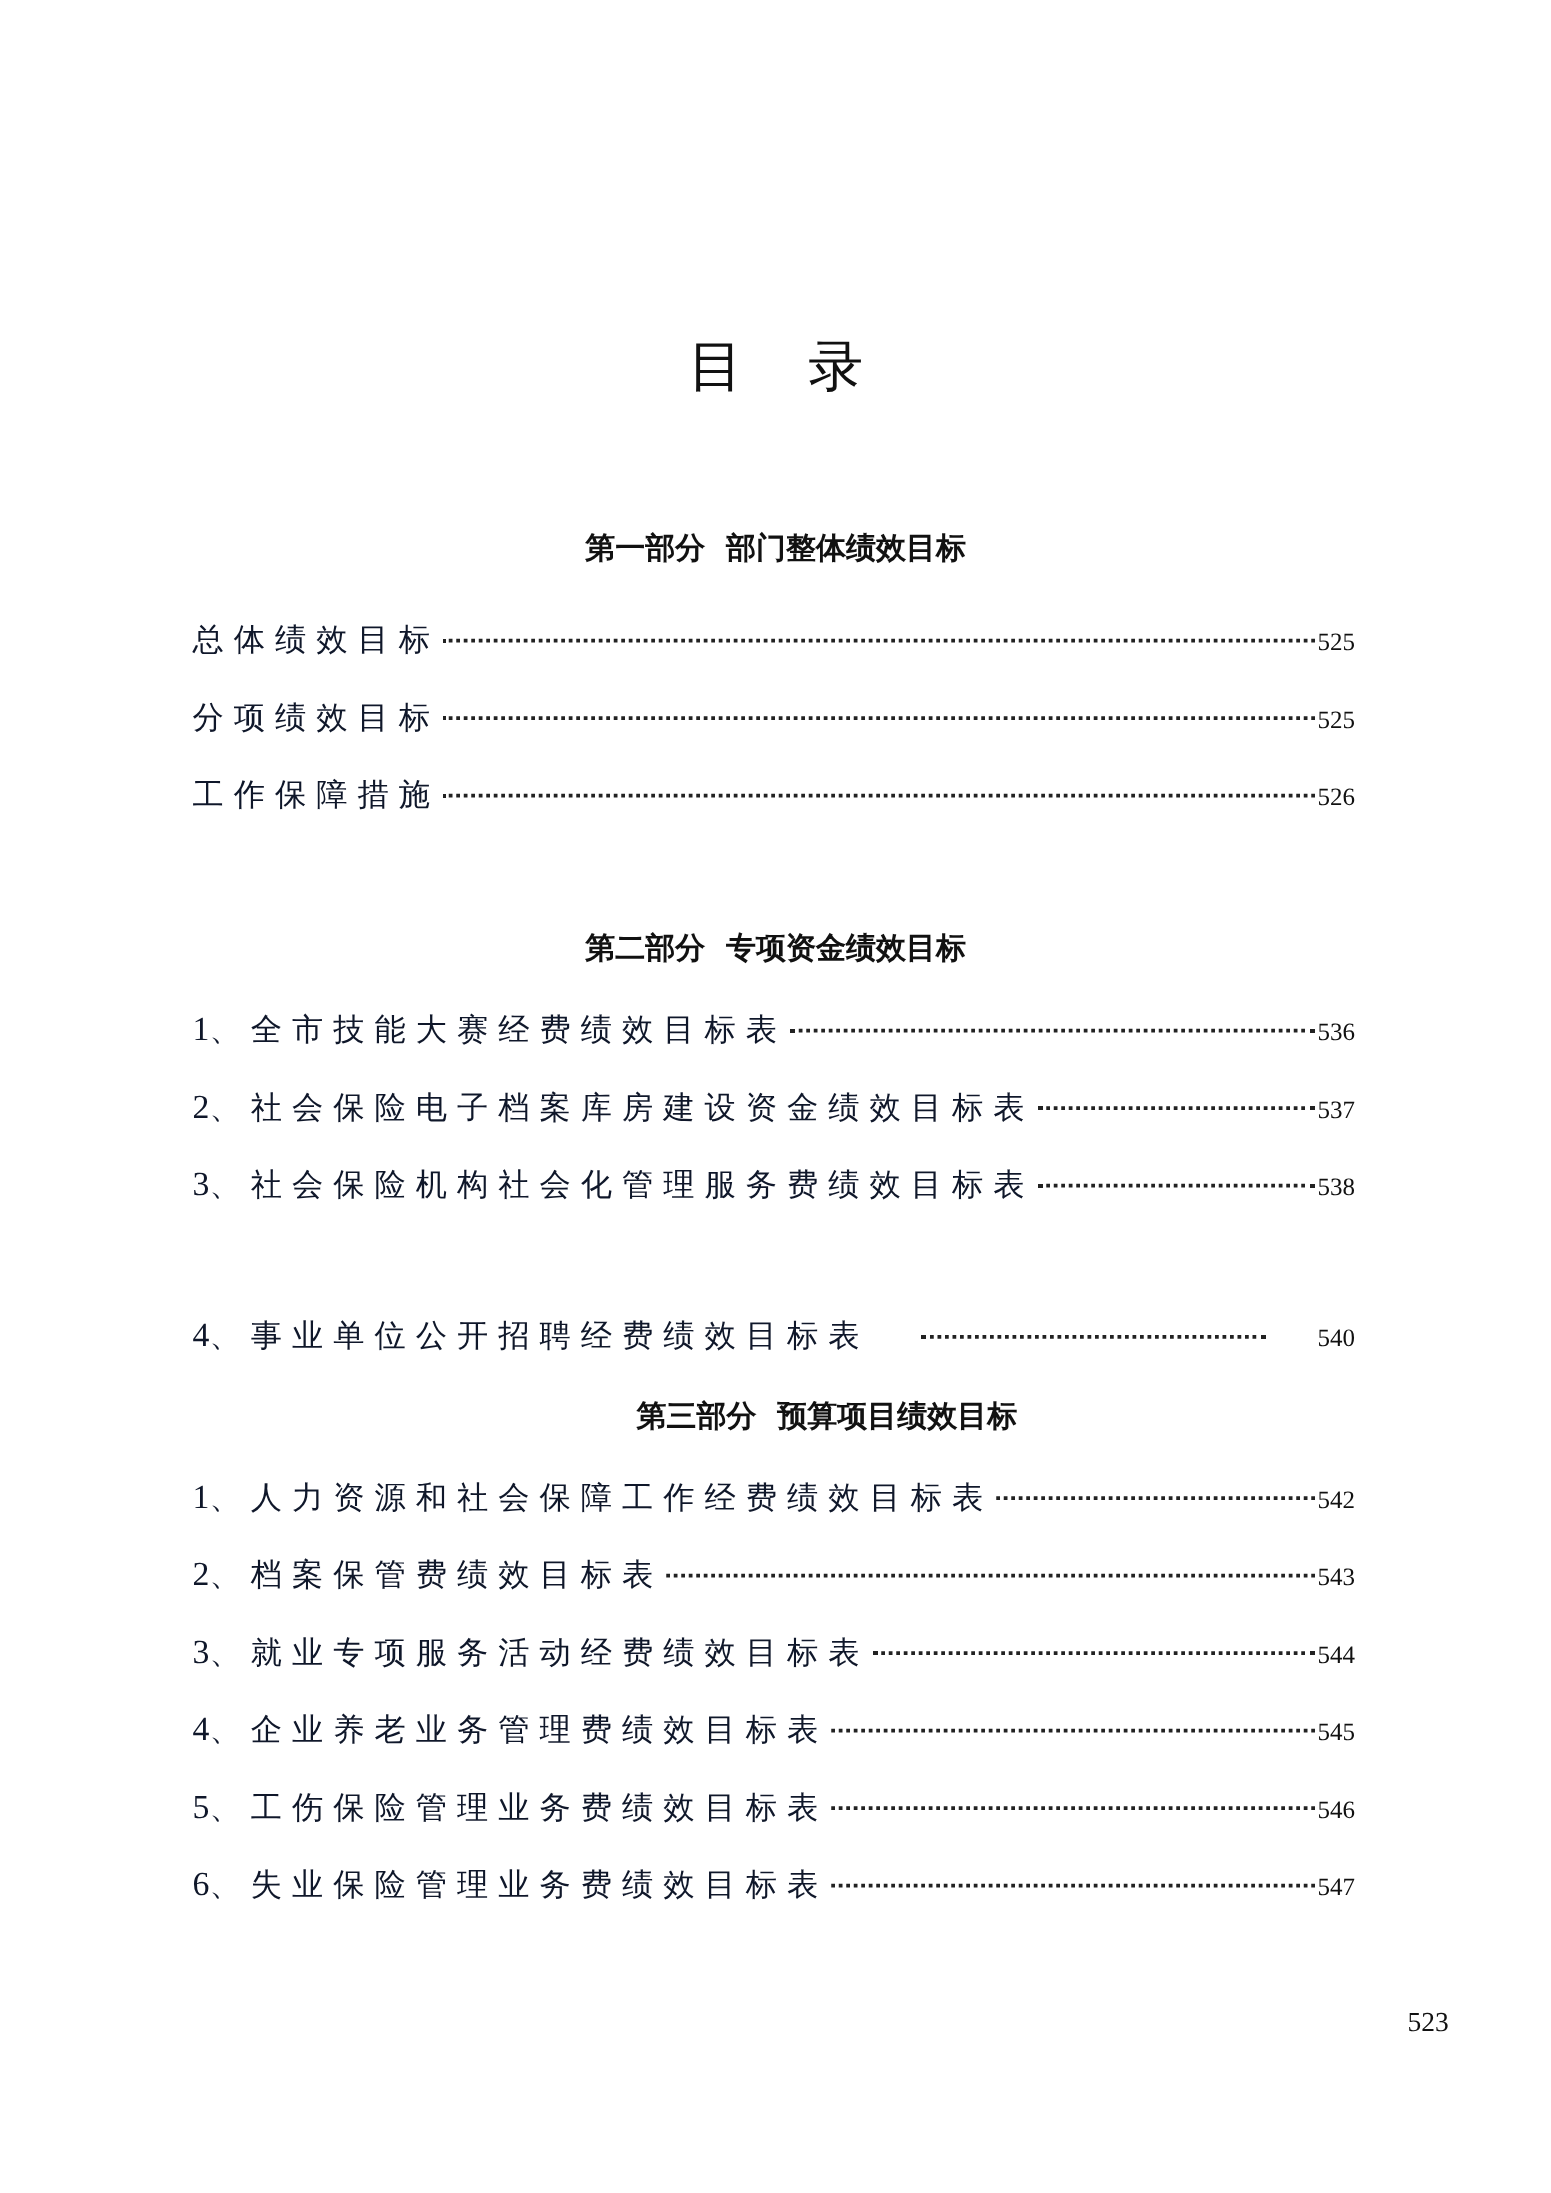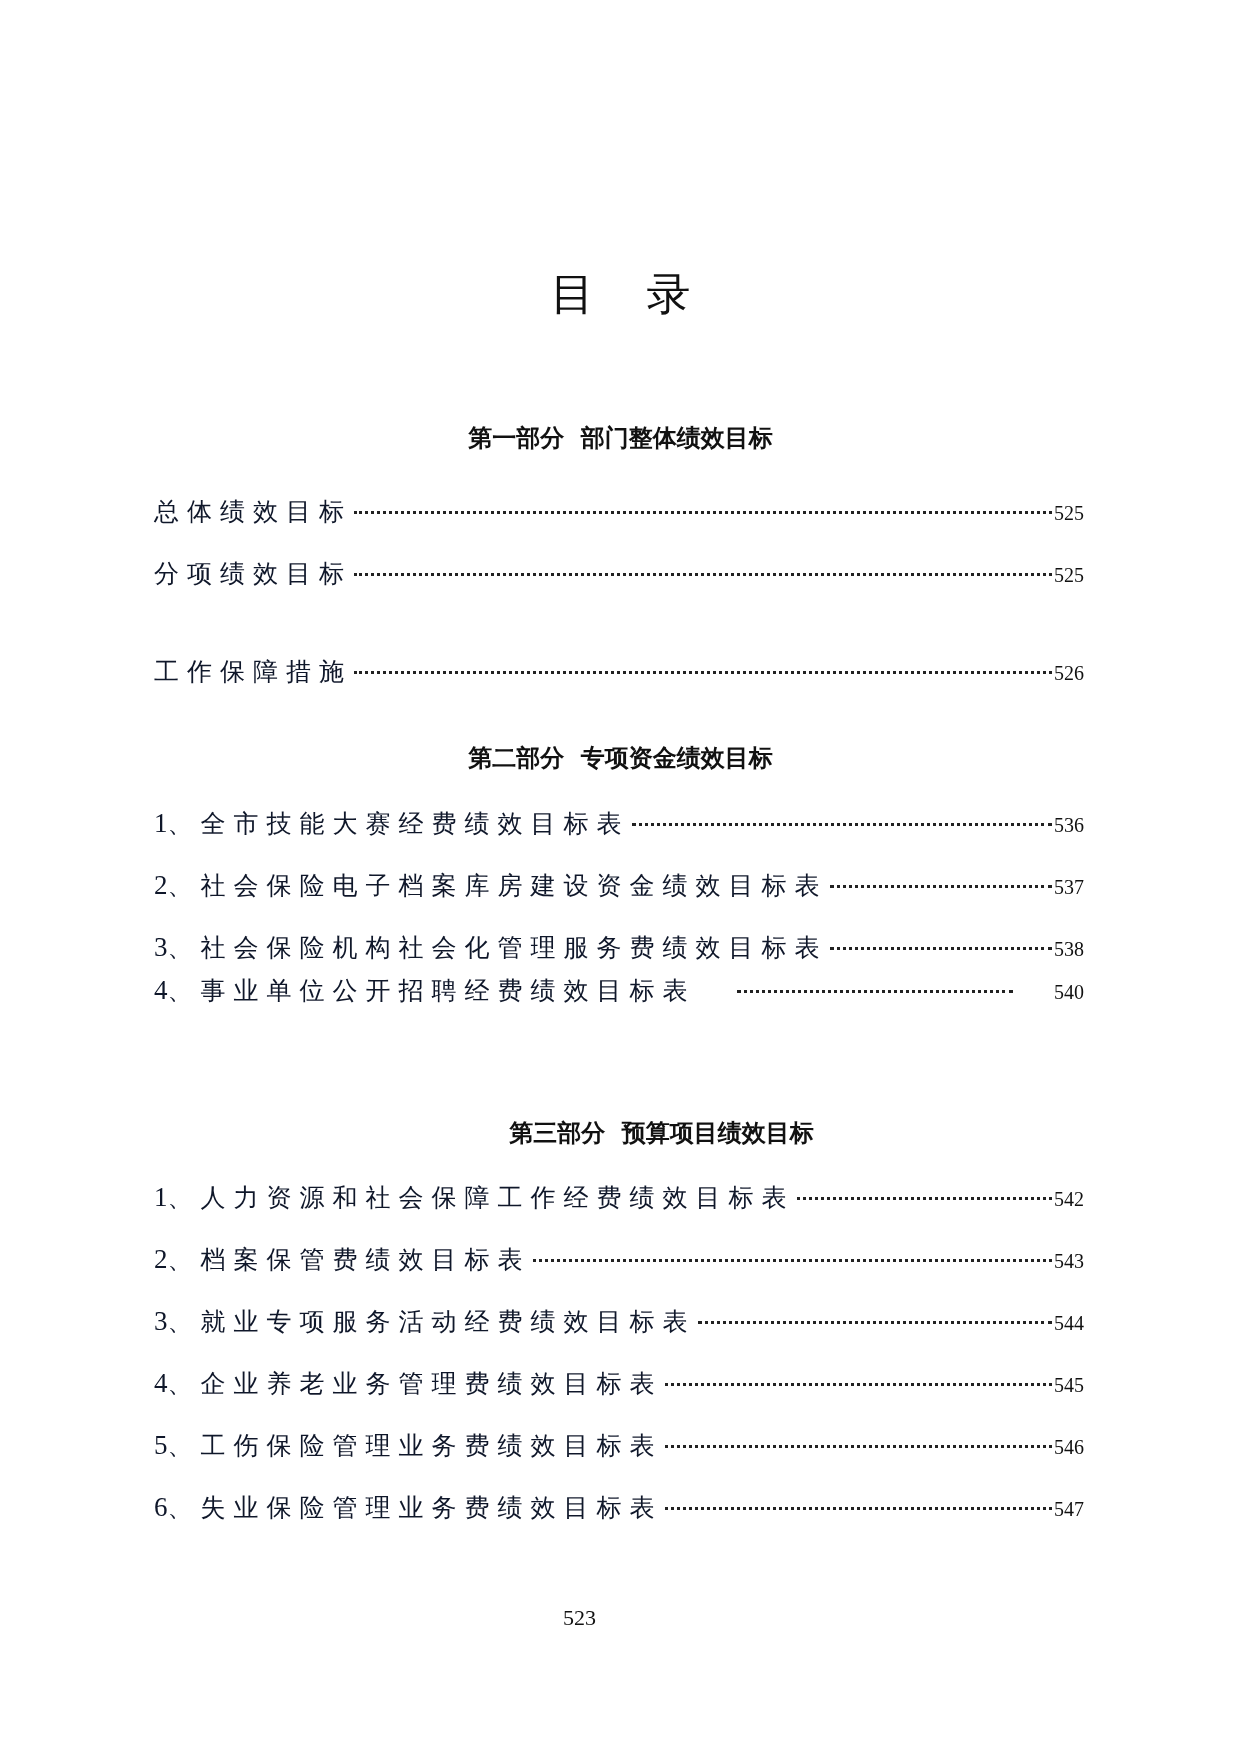--- a/index.html
+++ b/index.html
@@ -72,21 +72,21 @@
     .toc-page {
       font-family: "Liberation Serif", "DejaVu Serif", serif;
       font-size: 20px;
       white-space: nowrap;
     }
     .page-number {
       position: absolute;
       left: 0;
       width: 1159px;
       top: 1603px;
-      text-align: center;
+      text-align: right;
       font-family: "Liberation Serif", "DejaVu Serif", serif;
       font-size: 22px;
       line-height: 30px;
     }
   </style>
 </head>
 <body>
 
 <div class="page-title">
   <span>目</span><span class="gap"></span><span>录</span>
@@ -97,21 +97,21 @@
 <div class="toc-entry" style="top:493px;">
   <span class="toc-label"><span class="num"></span><span>总体绩效目标</span></span>
   <span class="toc-leader"></span>
   <span class="toc-page">525</span>
 </div>
 <div class="toc-entry" style="top:555px;">
   <span class="toc-label"><span class="num"></span><span>分项绩效目标</span></span>
   <span class="toc-leader"></span>
   <span class="toc-page">525</span>
 </div>
-<div class="toc-entry" style="top:617px;margin-top:36px;">
+<div class="toc-entry" style="top:617px;">
   <span class="toc-label"><span class="num"></span><span>工作保障措施</span></span>
   <span class="toc-leader"></span>
   <span class="toc-page">526</span>
 </div>
 
 <div class="part-heading" style="top:740px;">第二部分  专项资金绩效目标</div>
 
 <div class="toc-entry" style="top:805px;">
   <span class="toc-label"><span class="num">1</span><span>、全市技能大赛经费绩效目标表</span></span>
   <span class="toc-leader"></span>
@@ -120,21 +120,21 @@
 <div class="toc-entry" style="top:867px;">
   <span class="toc-label"><span class="num">2</span><span>、社会保险电子档案库房建设资金绩效目标表</span></span>
   <span class="toc-leader"></span>
   <span class="toc-page">537</span>
 </div>
 <div class="toc-entry" style="top:929px;">
   <span class="toc-label"><span class="num">3</span><span>、社会保险机构社会化管理服务费绩效目标表</span></span>
   <span class="toc-leader"></span>
   <span class="toc-page">538</span>
 </div>
-<div class="toc-entry" style="top:972px;gap:39px;">
+<div class="toc-entry" style="top:1050px;gap:39px;">
   <span class="toc-label"><span class="num">4</span><span>、事业单位公开招聘经费绩效目标表</span></span>
   <span class="toc-leader"></span>
   <span class="toc-page">540</span>
 </div>
 
 <div class="part-heading" style="top:1115px;padding-left:41px;">第三部分  预算项目绩效目标</div>
 
 <div class="toc-entry" style="top:1179px;">
   <span class="toc-label"><span class="num">1</span><span>、人力资源和社会保障工作经费绩效目标表</span></span>
   <span class="toc-leader"></span>

